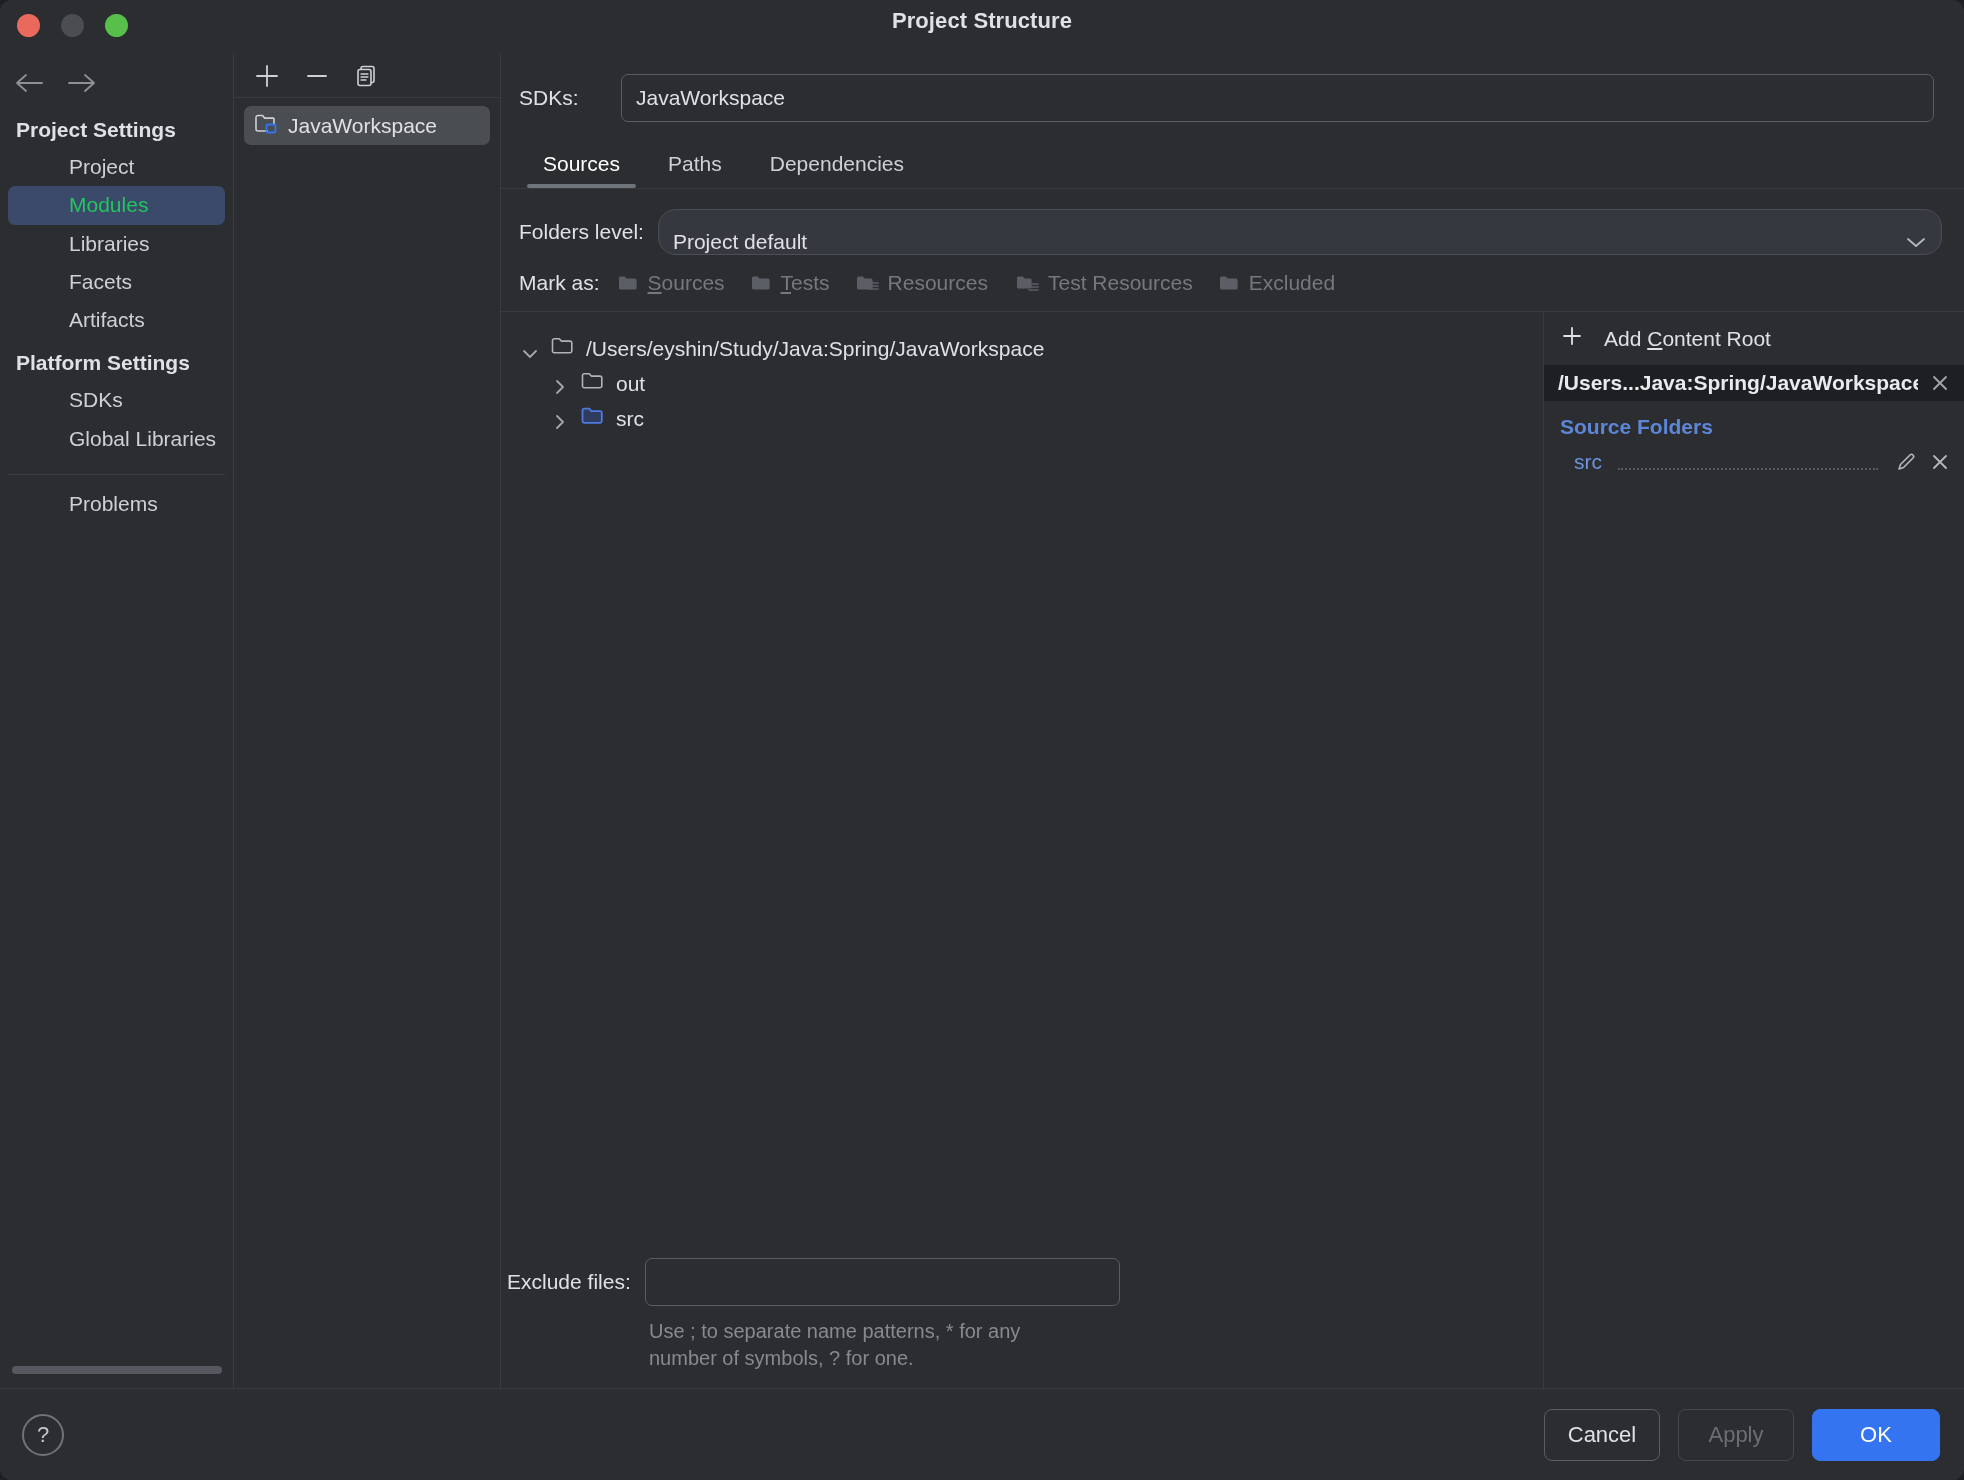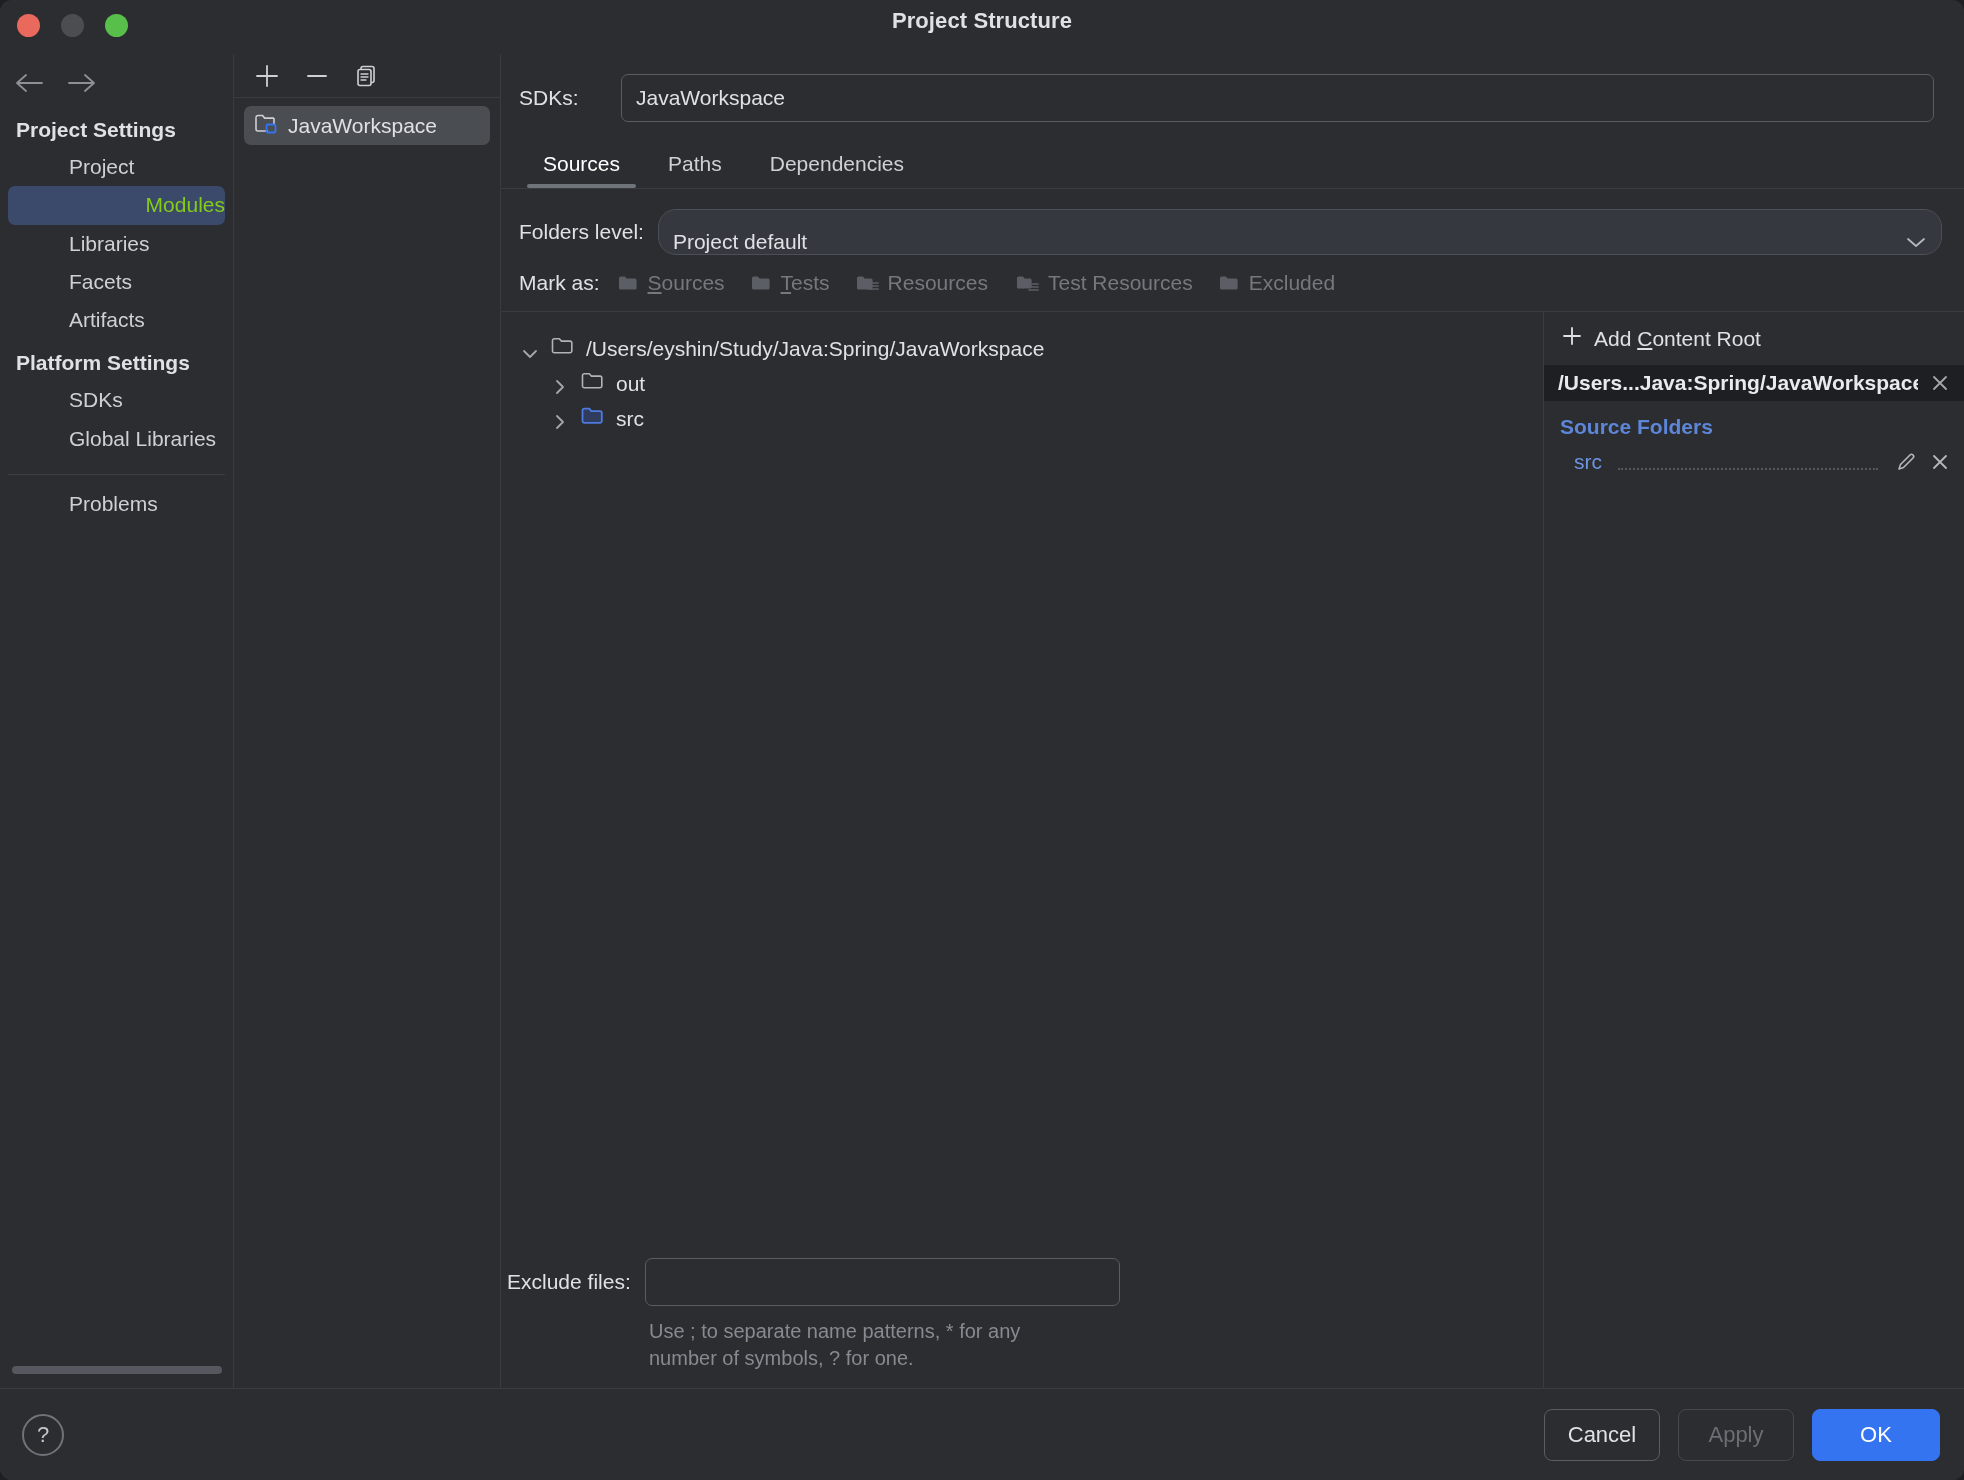--- a/index.html
+++ b/index.html
@@ -95,22 +95,21 @@
   .nav-item {
     font-size: 21px;
     color: #ced0d6;
     padding: 6px 0 6px 61px;
     line-height: 1.25;
     border-radius: 7px;
     margin: 0 8px;
   }
   .nav-item.selected {
     background: #3b4a6b;
-    color: #84cc16;
-    text-align: right;
+    color: #22c55e;
   }
   .sidebar-divider {
     height: 1px;
     background: #3b3e43;
     margin: 16px 8px 10px 8px;
   }
   .nav-item.problems { padding-left: 61px; }
 
   .sidebar-scroll {
     position: absolute;
@@ -322,21 +321,21 @@
   .roots-pane {
     width: 420px;
     flex: 0 0 420px;
     background: #2b2d30;
     display: flex;
     flex-direction: column;
   }
   .add-root {
     display: flex;
     align-items: center;
-    gap: 10px;
+    gap: 20px;
     font-size: 21px;
     color: #dfe1e5;
     padding: 12px 0 12px 16px;
   }
   .add-root .mn { text-decoration: underline; }
 
   .root-header {
     background: #1e1f22;
     display: flex;
     align-items: center;

